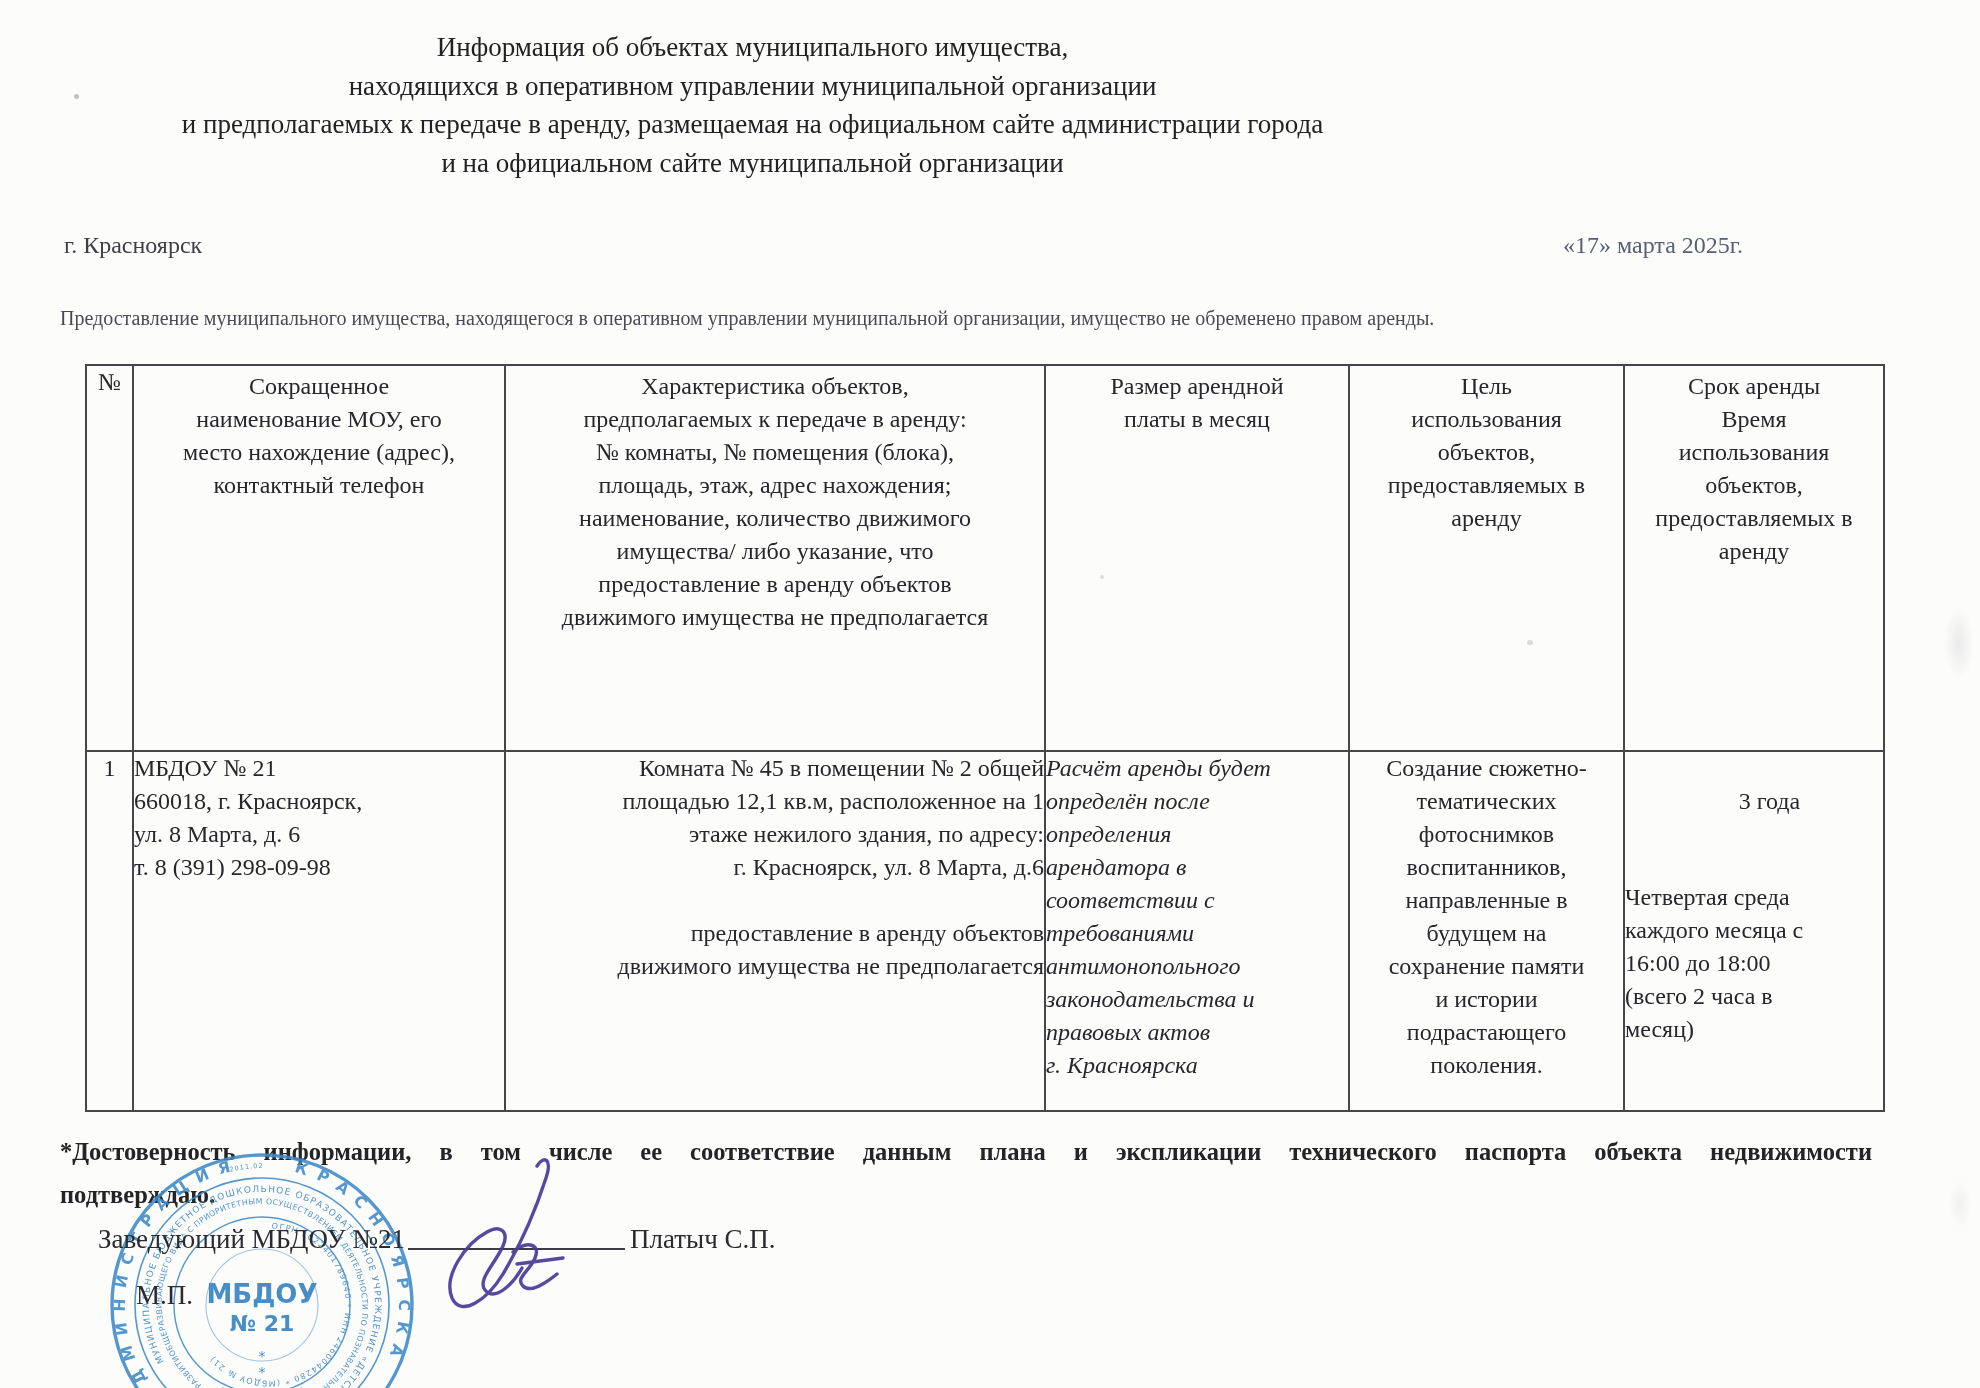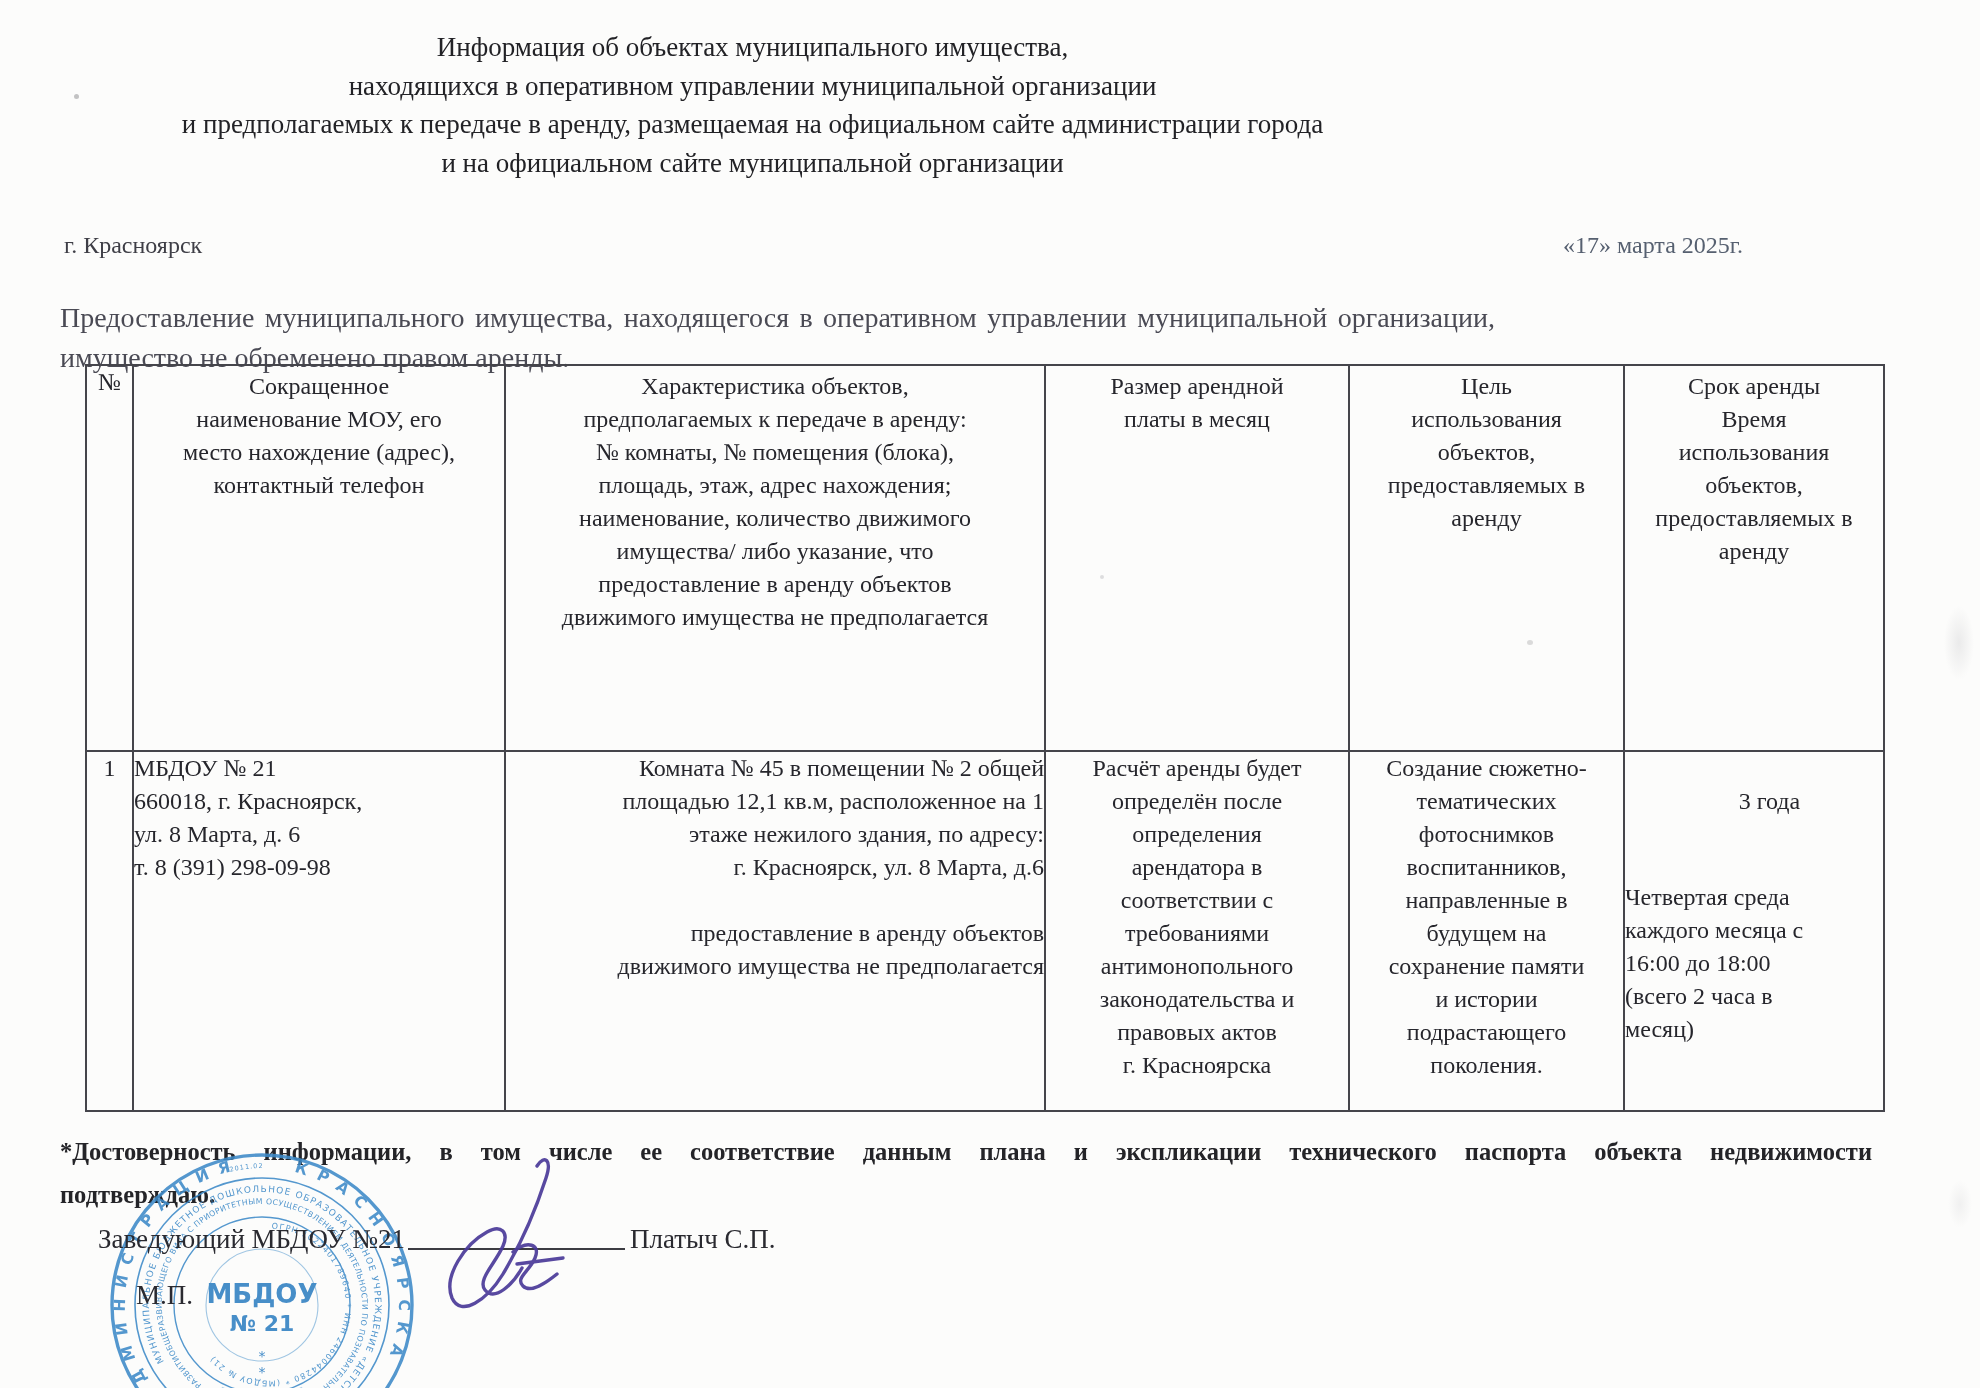--- a/index.html
+++ b/index.html
@@ -12,41 +12,41 @@
   
   .title{
     position:absolute;top:28px;left:0;width:1505px;
     text-align:center;font-weight:normal;font-size:27px;line-height:38.5px;
     color:#222226;white-space:pre-line;
   }
   .meta-city{position:absolute;top:232px;left:64px;font-size:24px;color:#3e3e46;}
   .meta-date{position:absolute;top:232px;left:1563px;width:240px;font-size:24px;color:#566070;}
   .intro{
     position:absolute;top:298px;left:60px;width:1435px;
-    font-size:28px;line-height:40px;text-align:justify;color:#4a4a54;
+    font-size:20px;line-height:40px;text-align:justify;color:#4a4a54;
   }
   
   table.doc{
     position:absolute;left:85px;top:364px;width:1798px;
     table-layout:fixed;border-collapse:collapse;
   }
   table.doc, table.doc th, table.doc td{border:2px solid #45454b;}
   table.doc{border-width:2.5px;}
   table.doc th, table.doc td{
     vertical-align:top;font-size:24px;line-height:33px;color:#26262c;
     white-space:pre-line;font-weight:normal;padding:0;
   }
   thead tr{height:386px;}
   tbody tr{height:360px;}
   thead th{text-align:center;padding-top:6px;border-bottom-width:4px;color:#2c2c32;}
   th .hwrap{margin:4px auto;}
   td.c-num{text-align:center;padding-top:5px;}
   td.c-org{text-align:left;padding:5px 6px 0 14px;border-radius:32px;}
   td.c-char{text-align:right;padding:5px 10px 0 16px;margin-left:40px;}
-  td.c-rent{text-align:center;padding:5px 10px 0 10px;}
+  td.c-rent{text-align:left;padding:5px 10px 0 10px;font-style:italic;}
   td.c-purpose{text-align:center;padding:5px 8px 0 8px;}
   td.c-term{text-align:left;padding:5px 8px 0 10px;}
   .term-duration{text-align:center;margin-left:31px;}
   .term-schedule{text-align:left;margin-top:30px;max-width:235px;}
   
   .footnote{
     position:absolute;top:1130px;left:60px;width:1812px;
     font-size:24.5px;line-height:43px;font-weight:bold;color:#242428;
     text-align:justify;word-spacing:13px;
   }

